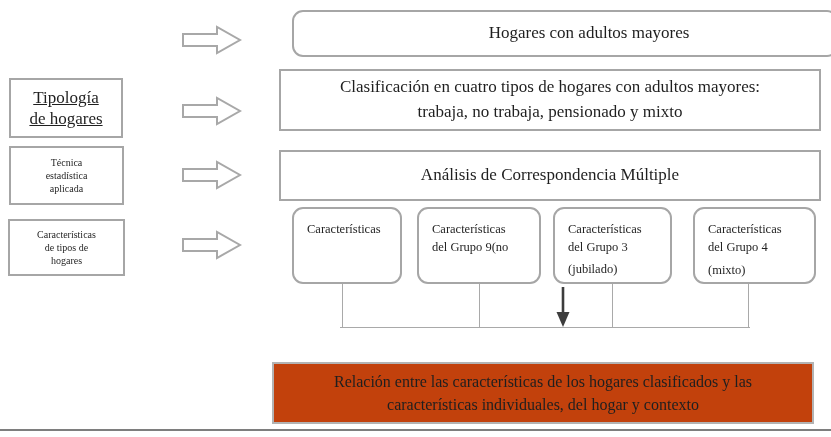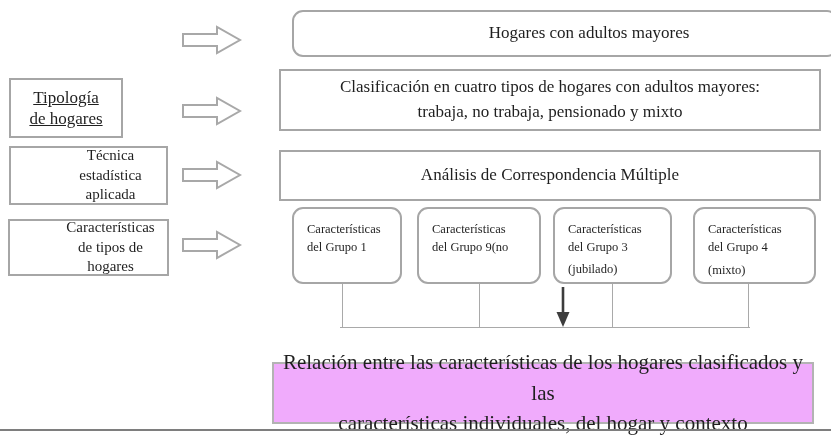--- a/index.html
+++ b/index.html
@@ -14,21 +14,21 @@
   .lbox{
     position:absolute;
     border:2px solid #a6a6a6;
     background:#ffffff;
     display:flex;align-items:center;justify-content:center;
     text-align:center;
     white-space:pre-line;
     line-height:1.25;
   }
   .lbox.big{font-size:17px;}
-  .lbox.small{font-size:15px;line-height:1.3;padding-left:44px;}
+  .lbox.small{font-size:10px;line-height:1.3;}
   .flow-arrow{position:absolute;width:60px;height:30px;}
   .rnode{
     position:absolute;
     background:#ffffff;
     display:flex;align-items:center;justify-content:center;
     text-align:center;
     white-space:pre-line;
     font-size:17px;
     line-height:1.45;
   }
@@ -45,25 +45,25 @@
     padding:11px 6px 0 13px;
   }
   .gbox span{display:block;}
   .gbox .tag{margin-top:5px;}
   .gbox .tag.tight{margin-top:4px;}
   .vline{position:absolute;width:1.4px;background:#a9a9a9;}
   .hline{position:absolute;height:1.4px;background:#a9a9a9;}
   .result-box{
     position:absolute;
     border:2.5px solid #b3b3b3;
-    background:#f0abfc;
+    background:#c2410c;
     display:flex;align-items:center;justify-content:center;
     text-align:center;
     white-space:pre-line;
-    font-size:21px;
+    font-size:16px;
     line-height:1.45;
   }
   .bottom-rule{position:absolute;left:0;top:429px;width:831px;height:2px;background:#7e7e7e;}
 </style>
 </head>
 <body>
 
 <div id="canvas">
 
   <div class="lbox big" style="left:9px;  top:78px;  width:110px; height:56px;text-decoration:underline;">Tipología
@@ -90,21 +90,20 @@
 
   <div class="rnode rounded" style="left:292px;top:10px;width:494px;height:43px;">Hogares con adultos mayores</div>
 
   <div class="rnode rect" style="left:279px;top:69px;width:538px;height:58px;">Clasificación en cuatro tipos de hogares con adultos mayores:
 trabaja, no trabaja, pensionado y mixto</div>
 
   <div class="rnode rect" style="left:279px;top:150px;width:538px;height:47px;">Análisis de Correspondencia Múltiple</div>
 
   <div class="gbox" style="left:292px;width:110px;">
     <span>Características</span>
-    <span>del Grupo 1</span>
   </div>
   <div class="gbox" style="left:417px;width:124px;">
     <span>Características</span>
     <span>del Grupo 9(no</span>
   </div>
   <div class="gbox" style="left:553px;width:119px;">
     <span>Características</span>
     <span>del Grupo 3</span>
     <span class="tag tight">(jubilado)</span>
   </div>

